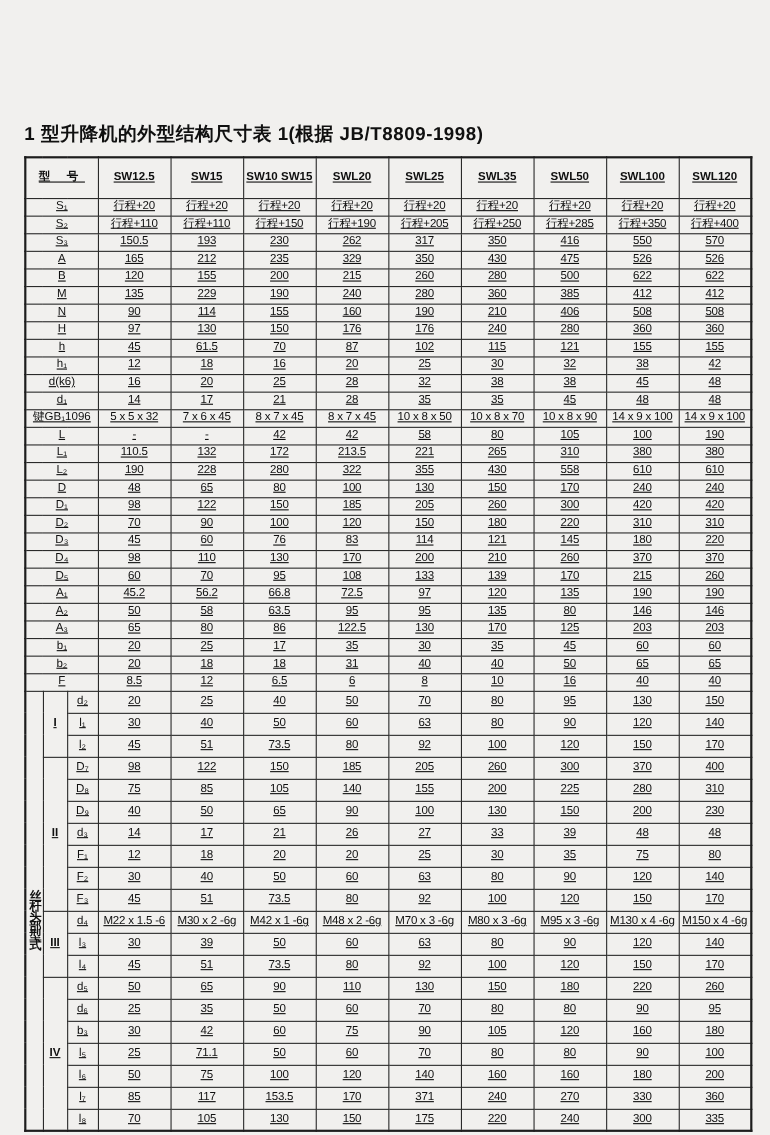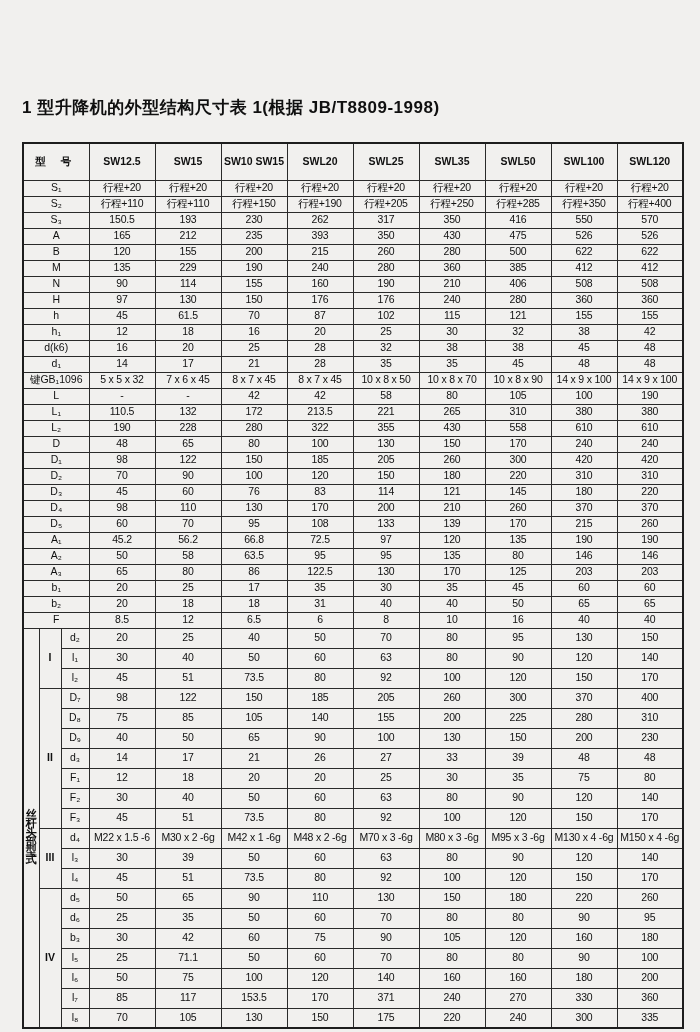--- a/index.html
+++ b/index.html
@@ -5,30 +5,31 @@
   html,body { margin:0; padding:0; }
   body {
     width:700px; height:1032px;
     background:#f1f0ee;
     font-family:"Liberation Sans","DejaVu Sans",sans-serif;
     color:#101010;
     overflow:hidden;
   }
   .page { position:relative; width:700px; height:1032px; }
   .title {
-    position:absolute; left:22px; top:96px;
+    position:absolute; left:22px; top:110px;
     font-size:17px; font-weight:bold; letter-spacing:0.5px;
     white-space:nowrap;
   }
   table.dim {
     position:absolute; left:22px; top:142px;
     width:660px;
     border-collapse:collapse;
     table-layout:fixed;
     border:2px solid #1d1d1d;
+    text-decoration:underline;
   }
   table.dim th, table.dim td {
     border:1px solid #2a2a2a;
     padding:0 1px;
     text-align:center;
     vertical-align:middle;
     font-size:10.5px;
     line-height:1.1;
     overflow:hidden;
     white-space:nowrap;
@@ -122,21 +123,21 @@
           <td class="val">350</td>
           <td class="val">416</td>
           <td class="val">550</td>
           <td class="val">570</td>
         </tr>
         <tr>
           <td class="lbl" colspan="3">A</td>
           <td class="val">165</td>
           <td class="val">212</td>
           <td class="val">235</td>
-          <td class="val">393</td>
+          <td class="val">329</td>
           <td class="val">350</td>
           <td class="val">430</td>
           <td class="val">475</td>
           <td class="val">526</td>
           <td class="val">526</td>
         </tr>
         <tr>
           <td class="lbl" colspan="3">B</td>
           <td class="val">120</td>
           <td class="val">155</td>

